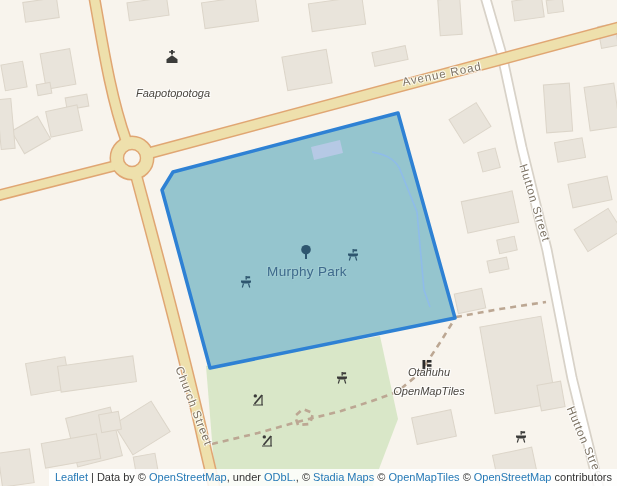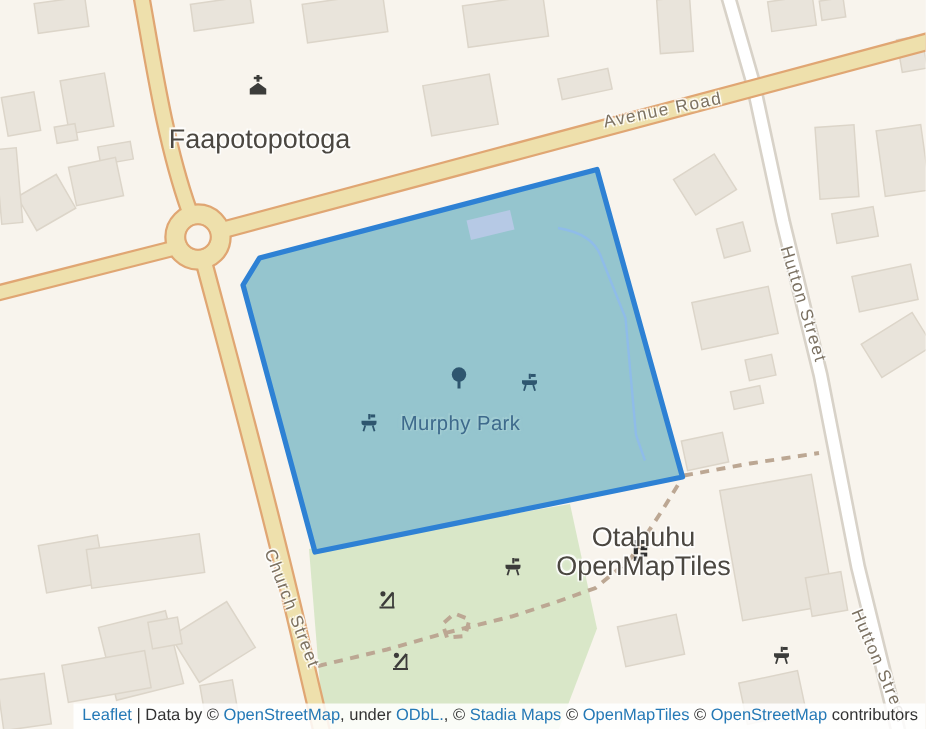--- a/index.html
+++ b/index.html
@@ -2,21 +2,21 @@
 <html><head>
 <meta charset="utf-8">
 <style>
   html,body{margin:0;padding:0;}
   body{width:617px;height:486px;overflow:hidden;font-family:"Liberation Sans","DejaVu Sans",sans-serif;}
   #map{position:relative;width:617px;height:486px;background:#f8f4ed;overflow:hidden;cursor:grab;}
   #map-svg{position:absolute;left:0;top:0;}
   .lbl{position:absolute;transform:translate(-50%,-50%);white-space:nowrap;pointer-events:none;
        text-shadow:-1px -1px 0 rgba(255,255,255,.75),1px -1px 0 rgba(255,255,255,.75),
                    -1px 1px 0 rgba(255,255,255,.75),1px 1px 0 rgba(255,255,255,.75),0 0 3px rgba(255,255,255,.9);}
-  .poi{font-size:18px;color:#4b4741;text-align:center;line-height:19px;}
+  .poi{font-size:11px;color:#4b4741;text-align:center;line-height:19px;font-style:italic;}
   .park-lbl{font-size:13.5px;color:#3e6a8c;letter-spacing:.3px;
        text-shadow:-1px -1px 0 rgba(170,210,215,.6),1px 1px 0 rgba(170,210,215,.6),0 0 3px rgba(170,210,215,.8);}
   .road-lbl{font-size:11.5px;color:#7c7263;letter-spacing:1px;}
   .icon{position:absolute;transform:translate(-50%,-50%);line-height:0;pointer-events:none;}
   #attribution{position:absolute;right:0;bottom:0;background:rgba(255,255,255,.85);
        padding:2px 5px 3px 6px;font-size:11px;color:#333;white-space:nowrap;}
   #attribution a{color:#2579b6;text-decoration:none;}
 </style>
 </head>
 <body>
@@ -175,22 +175,22 @@
           <rect x="6" y="0" width="4.5" height="2.6"></rect>
           <rect x="6" y="4.2" width="4.5" height="2.6"></rect>
           <rect x="6" y="8.4" width="4.5" height="2.6"></rect>
         </g>
       </svg>
   </span>
 
   <div class="lbl poi" style="left:173px;top:93px">
     <div>Faapotopotoga</div>
   </div>
-  <div class="lbl park-lbl" style="left:307px;top:282px">Murphy Park</div>
-  <div class="lbl poi" style="left:429px;top:368px">
+  <div class="lbl park-lbl" style="left:307px;top:271px">Murphy Park</div>
+  <div class="lbl poi" style="left:429px;top:382px">
     <div>Otahuhu</div>
     <div>OpenMapTiles</div>
   </div>
 
   <div class="lbl road-lbl" style="left:442px;top:74px;transform:translate(-50%,-50%) rotate(-11.5deg)">Avenue Road</div>
   <div class="lbl road-lbl" style="left:194px;top:406px;transform:translate(-50%,-50%) rotate(69deg)">Church Street</div>
   <div class="lbl road-lbl" style="left:535px;top:203px;transform:translate(-50%,-50%) rotate(73deg)">Hutton Street</div>
   <div class="lbl road-lbl" style="left:586px;top:444px;transform:translate(-50%,-50%) rotate(67deg)">Hutton Street</div>
 
   <div id="attribution"><a href="#">Leaflet</a><span> | Data by © </span><a href="#">OpenStreetMap</a><span>, under </span><a href="#">ODbL.</a><span>, © </span><a href="#">Stadia Maps</a><span> © </span><a href="#">OpenMapTiles</a><span> © </span><a href="#">OpenStreetMap</a><span> contributors</span></div>

